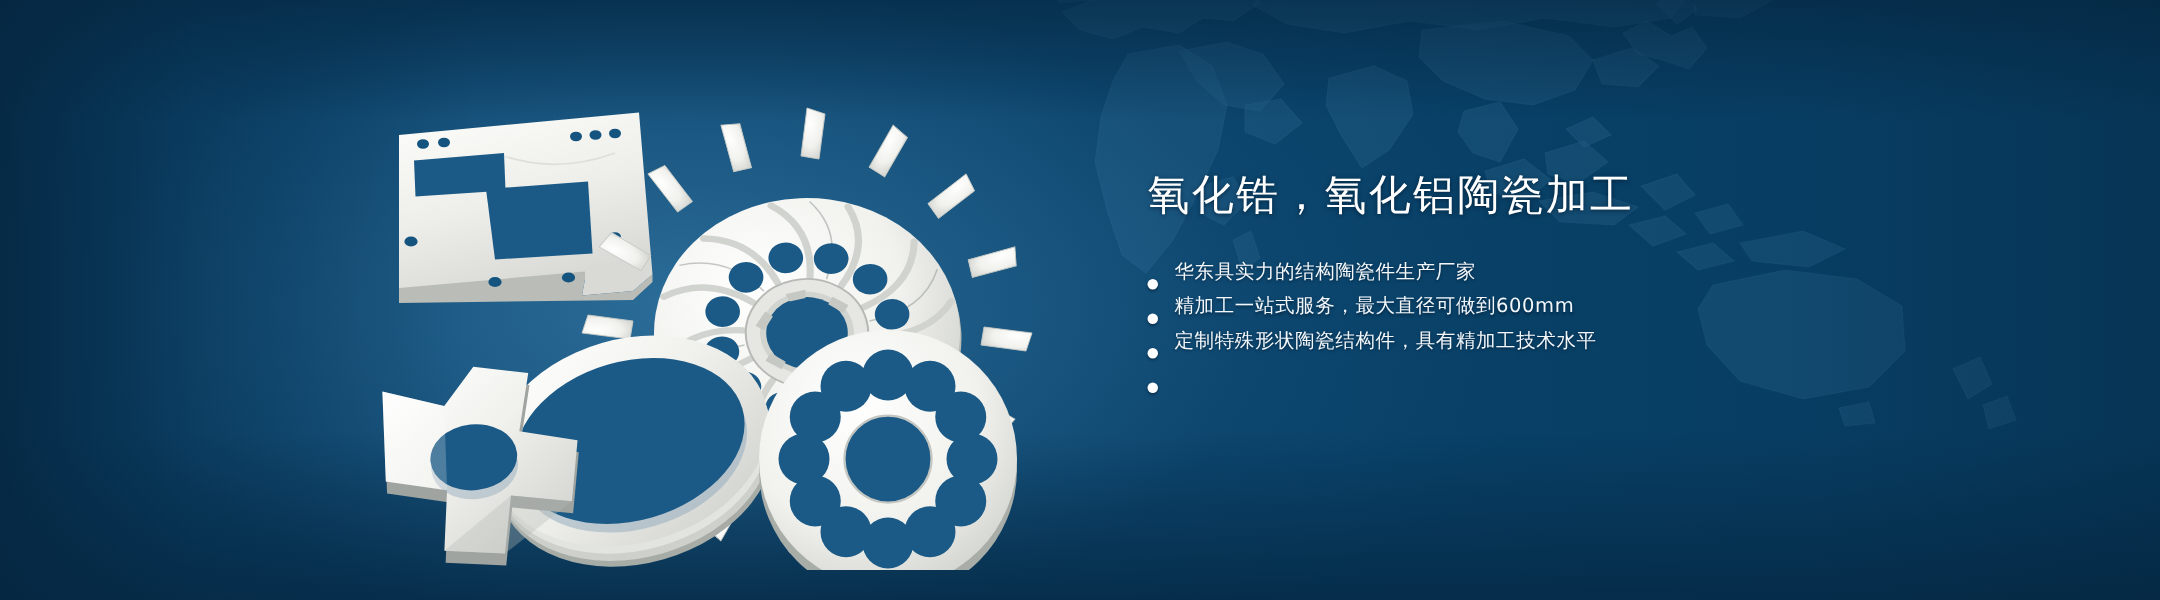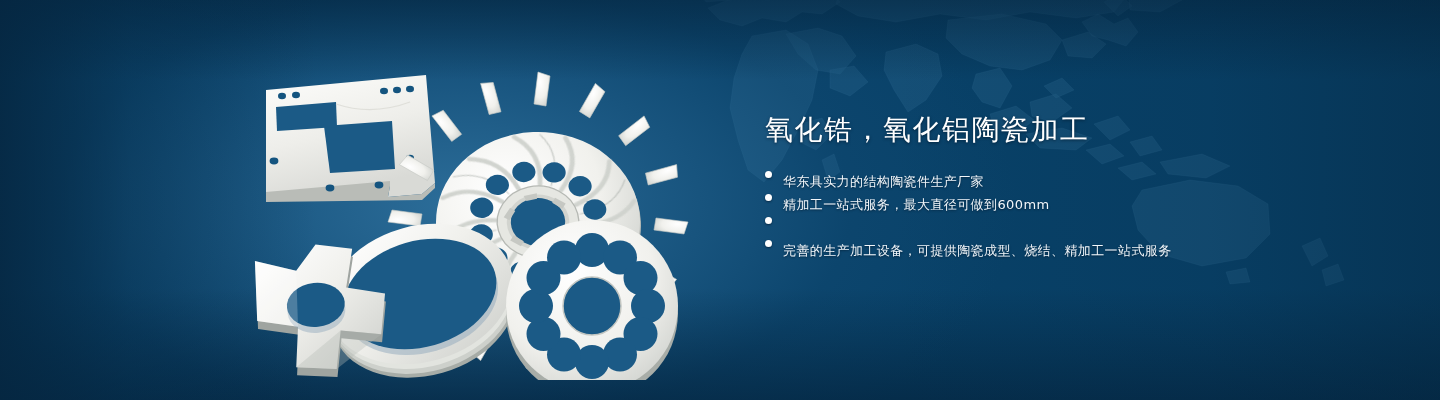--- a/index.html
+++ b/index.html
@@ -92,21 +92,21 @@
     text-shadow: 0 1px 3px rgba(2,24,44,0.75);
     white-space: nowrap;
   }
   .bullets {
     list-style: none;
     margin: 21px 0 0 0;
     padding: 0;
   }
   .bullet {
     display: flex;
-    align-items: flex-start;
+    align-items: flex-end;
     height: 22px;
     margin-bottom: 1px;
   }
   .bullet-dot {
     flex: 0 0 auto;
     width: 7px;
     height: 7px;
     border-radius: 50%;
     background: #ffffff;
     margin-right: 11px;
@@ -363,21 +363,21 @@
       <li class="bullet">
         <span class="bullet-dot"></span>
         <span class="bullet-text">华东具实力的结构陶瓷件生产厂家</span>
       </li>
       <li class="bullet">
         <span class="bullet-dot"></span>
         <span class="bullet-text">精加工一站式服务，最大直径可做到600mm</span>
       </li>
       <li class="bullet">
         <span class="bullet-dot"></span>
+        <span class="bullet-text">定制特殊形状陶瓷结构件，具有精加工技术水平</span>
       </li>
       <li class="bullet">
         <span class="bullet-dot"></span>
-        <span class="bullet-text">完善的生产加工设备，可提供陶瓷成型、烧结、精加工一站式服务</span>
       </li>
     </ul>
   </div>
 
 </div>
 
 </body></html>

